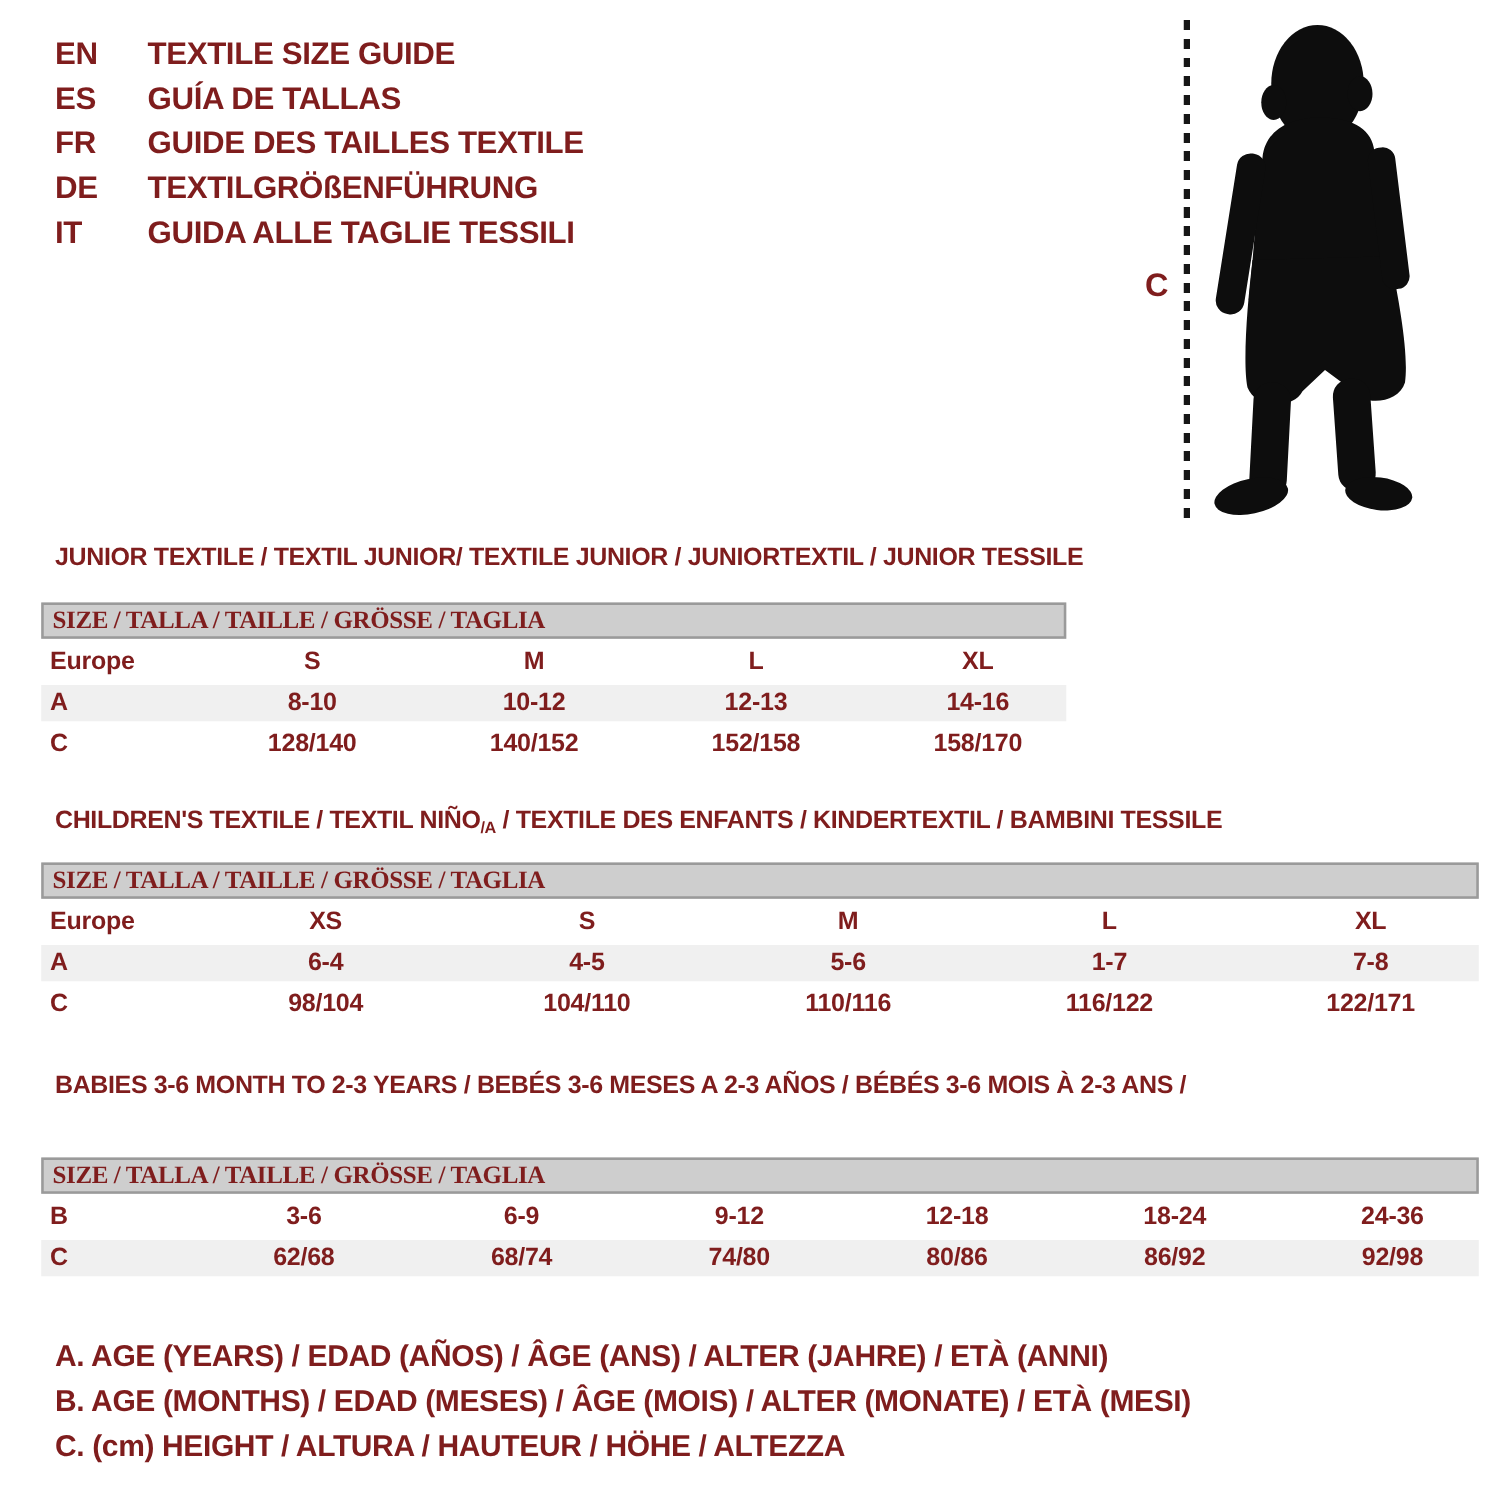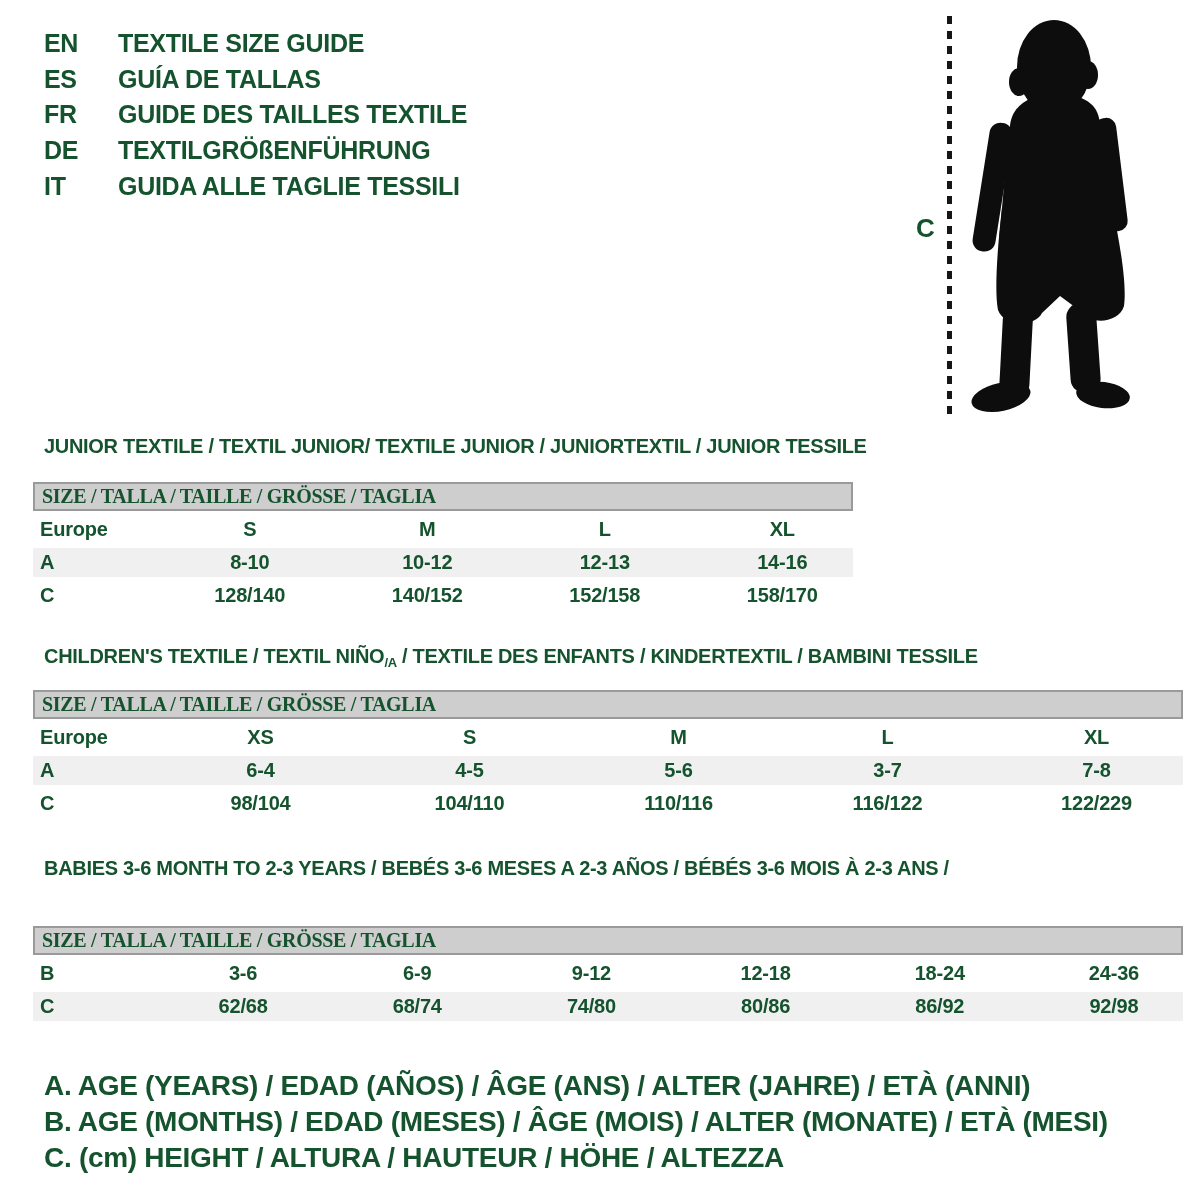--- a/index.html
+++ b/index.html
@@ -1,18 +1,18 @@
 <!DOCTYPE html>
 <html><head>
 <meta charset="utf-8">
 <style>
   html,body{margin:0;padding:0;background:#ffffff;}
   .canvas{
     position:relative;width:1200px;height:1200px;background:#ffffff;
-    font-family:"Liberation Sans",sans-serif;color:#14532d;overflow:hidden;
+    font-family:"Liberation Sans",sans-serif;color:#7f1d1d;overflow:hidden;
     font-weight:700;
   }
   
   .lang-block{position:absolute;left:44px;top:26px;}
   .lang-row{display:flex;height:35.6px;align-items:center;font-size:25px;letter-spacing:-0.3px;}
   .lang-code{width:74px;flex:0 0 auto;}
   .lang-label{white-space:nowrap;}
   
   .measure-line{
     position:absolute;left:947px;top:16px;width:5px;height:400px;
@@ -33,21 +33,21 @@
   .size-table.t3{top:926px;width:1150px;--label-w:105px;}
   .size-bar{
     height:29px;box-sizing:border-box;background:#cecece;border:2px solid #9a9a9a;
     display:flex;align-items:center;padding-left:7px;font-size:20px;letter-spacing:-0.3px;font-family:Liberation Serif, serif;
   }
   .trow{display:flex;height:29px;margin-top:4px;align-items:center;font-size:20px;letter-spacing:-0.2px;gap:36px;}
   .trow.shaded{background:#f0f0f0;}
   .rlabel{width:var(--label-w);flex:0 0 auto;padding-left:7px;box-sizing:border-box;}
   .cell{flex:1;text-align:center;}
   
-  .legend{position:absolute;left:44px;top:1068px;font-size:28px;letter-spacing:-0.3px;line-height:36px;}
+  .legend{position:absolute;left:44px;top:1068px;font-size:24px;letter-spacing:-0.3px;line-height:36px;}
   .legend-line{white-space:nowrap;}
 </style>
 </head>
 <body>
 
 <div class="canvas">
 
   <div class="lang-block">
     <div class="lang-row">
       <span class="lang-code">EN</span>
@@ -130,30 +130,30 @@
       <div class="cell">S</div>
       <div class="cell">M</div>
       <div class="cell">L</div>
       <div class="cell">XL</div>
     </div>
     <div class="trow shaded">
       <div class="rlabel">A</div>
       <div class="cell">6-4</div>
       <div class="cell">4-5</div>
       <div class="cell">5-6</div>
-      <div class="cell">3-7</div>
+      <div class="cell">1-7</div>
       <div class="cell">7-8</div>
     </div>
     <div class="trow">
       <div class="rlabel">C</div>
       <div class="cell">98/104</div>
       <div class="cell">104/110</div>
       <div class="cell">110/116</div>
       <div class="cell">116/122</div>
-      <div class="cell">122/229</div>
+      <div class="cell">122/171</div>
     </div>
   </div>
 
   <div class="section-title title-babies">
     <div>BABIES 3-6 MONTH TO 2-3 YEARS / BEBÉS 3-6 MESES A 2-3 AÑOS / BÉBÉS 3-6 MOIS À 2-3 ANS /</div>
   </div>
   <div class="size-table t3">
     <div class="size-bar">
       <span>SIZE / TALLA / TAILLE / GRÖSSE / TAGLIA</span>
     </div>

